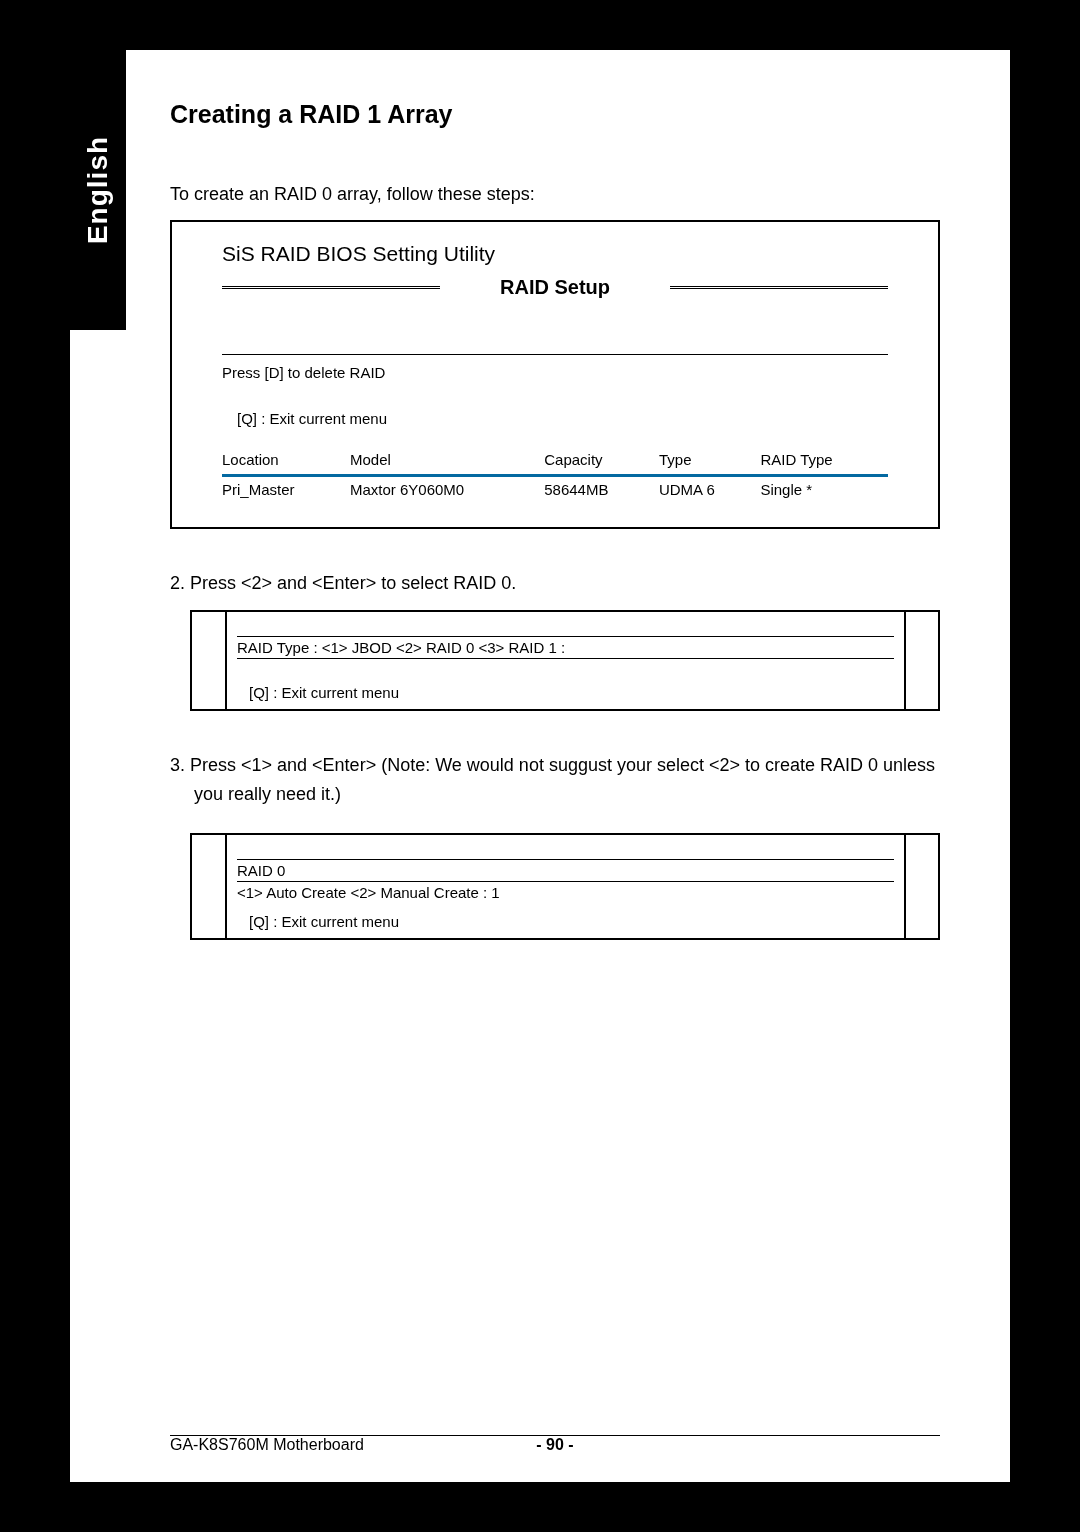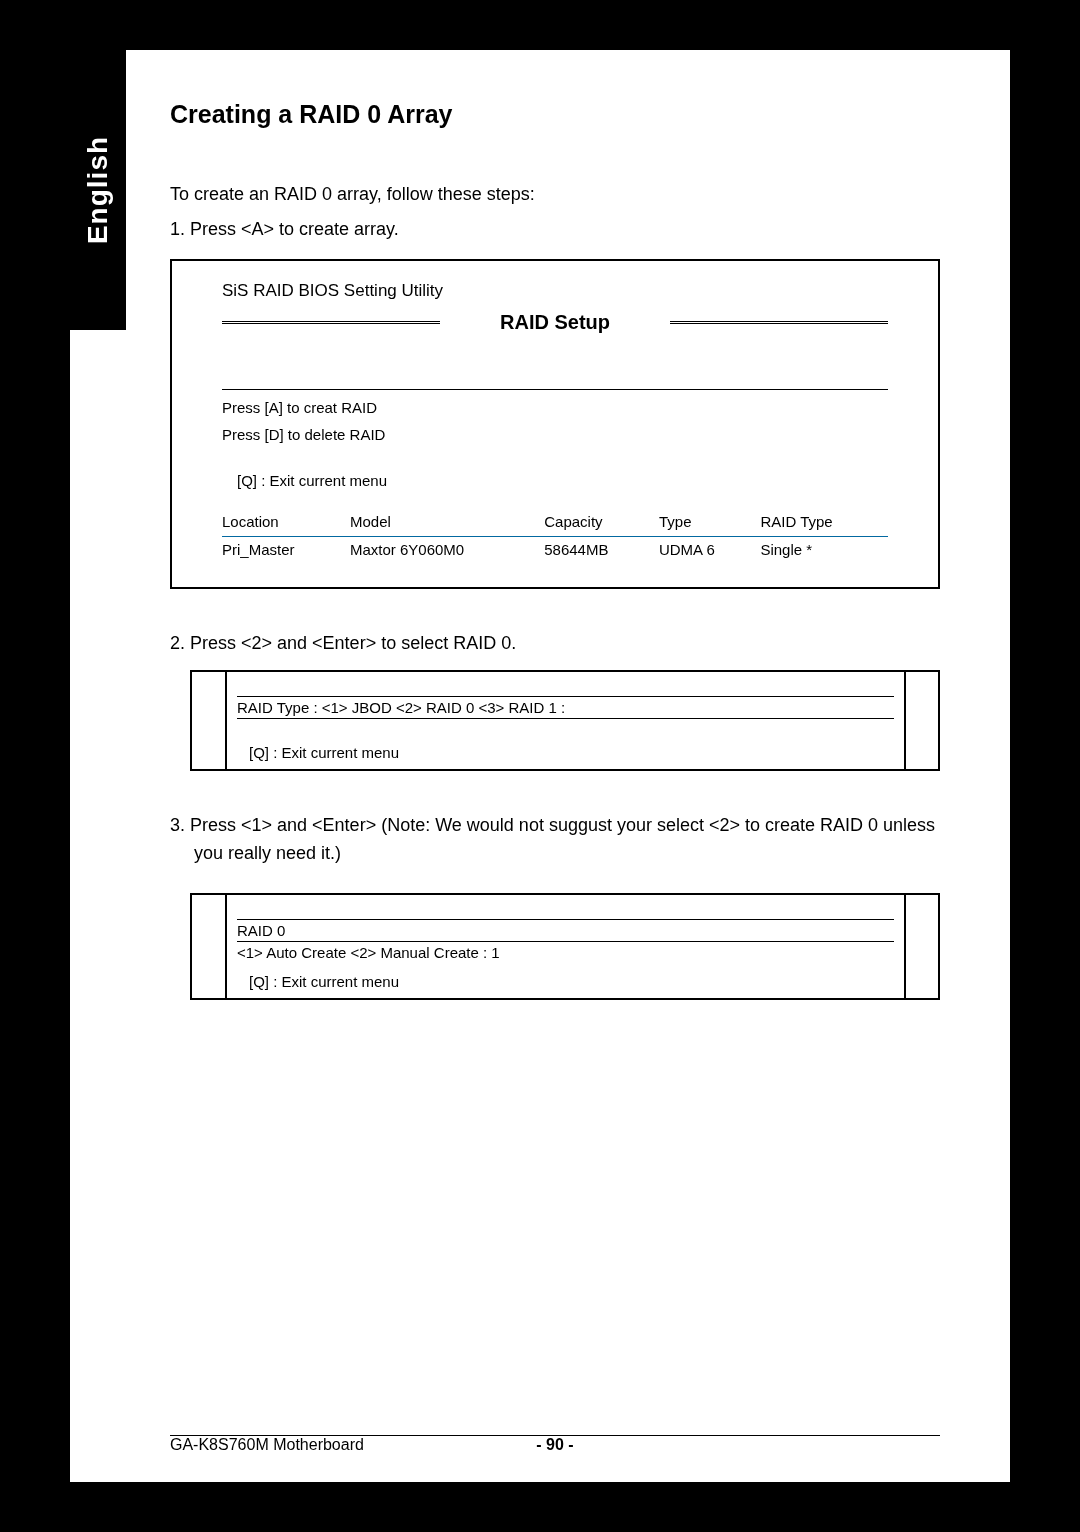--- a/index.html
+++ b/index.html
@@ -64,21 +64,21 @@
     .step-3 {
       margin-bottom: 25px;
     }
     .bios-box {
       border: 2px solid #000;
       padding: 20px 50px 25px 50px;
       margin: 15px 0 40px 0;
       font-size: 16px;
     }
     .bios-title {
-      font-size: 17px;
+      font-size: 21px;
       margin-bottom: 10px;
     }
     .raid-setup-header {
       display: flex;
       align-items: center;
       margin-bottom: 55px;
       gap: 40px;
     }
     .raid-setup-header .line {
       flex: 1;
@@ -105,21 +105,21 @@
     }
     .disk-table {
       width: 100%;
       border-collapse: collapse;
       font-size: 15px;
     }
     .disk-table th {
       text-align: left;
       font-weight: normal;
       padding: 4px 8px 6px 0;
-      border-bottom: 1px solid #0369a1;
+      border-bottom: 3px solid #0369a1;
     }
     .disk-table td {
       padding: 4px 8px 4px 0;
     }
     .boot-note {
       margin-top: 45px;
       font-size: 15px;
     }
     .inner-box {
       border: 2px solid #000;
@@ -191,35 +191,33 @@
 <body>
 
 <div class="page">
 
   <div class="lang-tab">
     <span>English</span>
   </div>
 
   <div class="content">
 
-    <h1>Creating a RAID 0 Array</h1>
+    <h1>Creating a RAID 1 Array</h1>
 
     <p class="intro">To create an RAID 0 array, follow these steps:</p>
 
-    <p class="step">1.  Press &lt;A&gt; to create array.</p>
 
     <div class="bios-box">
       <div class="bios-title">SiS RAID BIOS Setting Utility</div>
       <div class="raid-setup-header">
         <div class="line"></div>
         <div class="title">RAID Setup</div>
         <div class="line"></div>
       </div>
       <div class="raid-body">
-        <div class="raid-instr">Press [A] to creat RAID</div>
         <div class="raid-instr">Press [D] to delete RAID</div>
         <div class="raid-exit">[Q] : Exit current menu</div>
         <table class="disk-table">
           <thead>
             <tr>
               <th>Location</th>
               <th>Model</th>
               <th>Capacity</th>
               <th>Type</th>
               <th>RAID Type</th>

